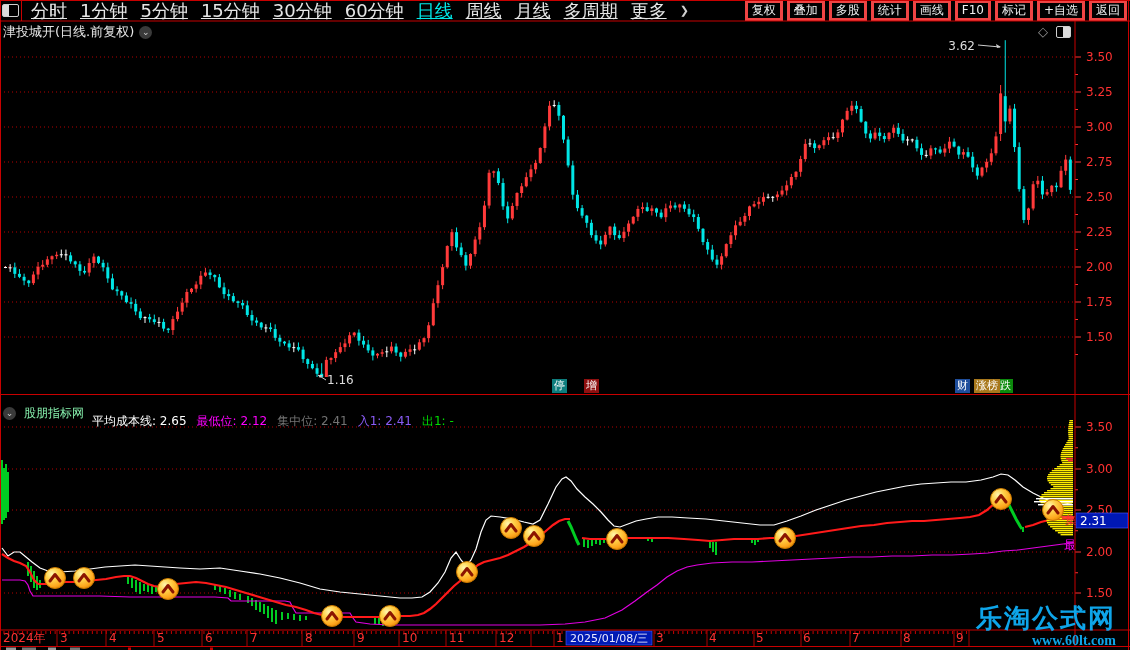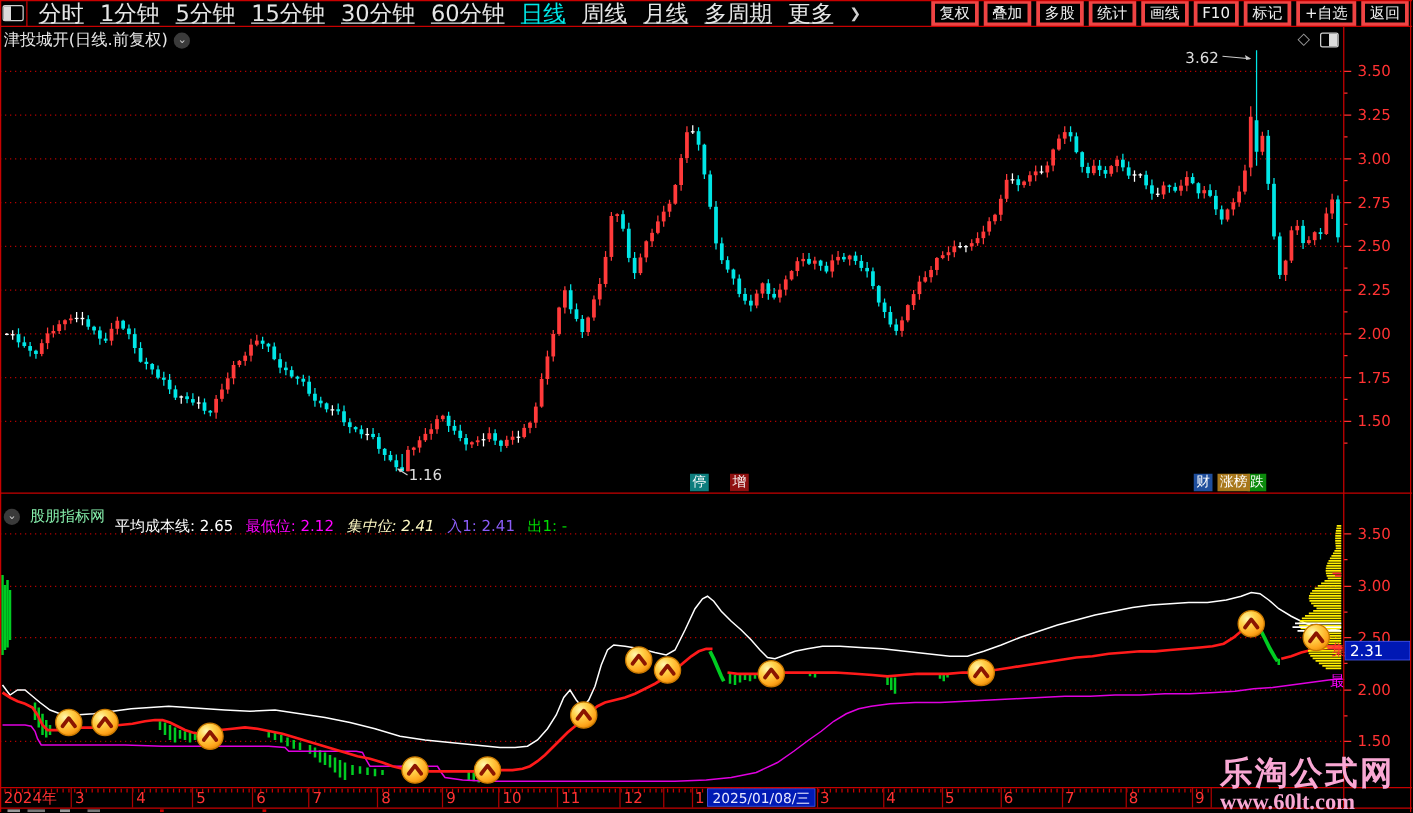--- a/index.html
+++ b/index.html
@@ -28,24 +28,24 @@
   .split-ic{position:absolute;left:1056px;top:26px;width:13px;height:10px;border:1px solid #cfcfcf;
             border-radius:2px;background:linear-gradient(to right,#000 0 50%,#dcdcdc 50% 100%);z-index:5;}
   
   .badge{position:absolute;top:379px;height:14px;line-height:14px;color:#fff;font-size:11px;
          padding:0 2px;z-index:6;white-space:nowrap;}
   
   .ind-header{position:absolute;left:3px;top:397px;display:flex;align-items:center;gap:8px;z-index:6;font-size:12px;}
   .ind-src{color:#86efac;}
   .ind-field{white-space:nowrap;}
   
-  .watermark{position:absolute;right:14px;bottom:0px;text-align:left;z-index:8;
-             font-family:"Liberation Serif",serif;color:#f9a8d4;font-weight:bold;}
+  .watermark{position:absolute;right:14px;bottom:0px;text-align:right;z-index:8;
+             font-family:"Liberation Serif",serif;color:#0ea5e9;font-weight:bold;}
   .wm1{font-size:26px;line-height:26px;letter-spacing:2px;}
-  .wm2{font-size:18px;line-height:18px;}
+  .wm2{font-size:14px;line-height:18px;}
   svg text{font-family:"DejaVu Sans",sans-serif;}
   #chart-svg{position:absolute;left:0;top:0;z-index:1;}
 </style>
 </head>
 <body>
 
 <div class="app">
 
   <div class="toolbar">
     <div class="tb-iconcell">
@@ -93,21 +93,21 @@
       <span class="badge" style="left: 998px; background: rgb(12, 138, 12);">跌</span>
       <span class="badge" style="left: 974px; background: rgb(168, 120, 28);">涨榜</span>
     </div>
 
   <div class="ind-header">
     <span class="chev-circle">⌄</span>
     <span class="ind-src">股朋指标网</span>
     <span id="ind-fields" style="display:flex;gap:10px;margin-top:16px;">
         <span class="ind-field" style="color: rgb(255, 255, 255);">平均成本线: 2.65</span>
         <span class="ind-field" style="color: rgb(255, 0, 255);">最低位: 2.12</span>
-        <span class="ind-field" style="color: #fef9c3; font-style: italic;">集中位: 2.41</span>
+        <span class="ind-field" style="color: #737373;">集中位: 2.41</span>
         <span class="ind-field" style="color: #8b5cf6;">入1: 2.41</span>
         <span class="ind-field" style="color: rgb(0, 221, 0);">出1: -</span>
       </span>
   </div>
 
   <svg id="chart-svg" width="1130" height="650" viewBox="0 0 1130 650">
       <defs>
         <radialGradient id="coinGrad" cx="35%" cy="30%" r="80%">
           <stop offset="0%" stop-color="#fff7b0"></stop>
           <stop offset="35%" stop-color="#ffd34d"></stop>

